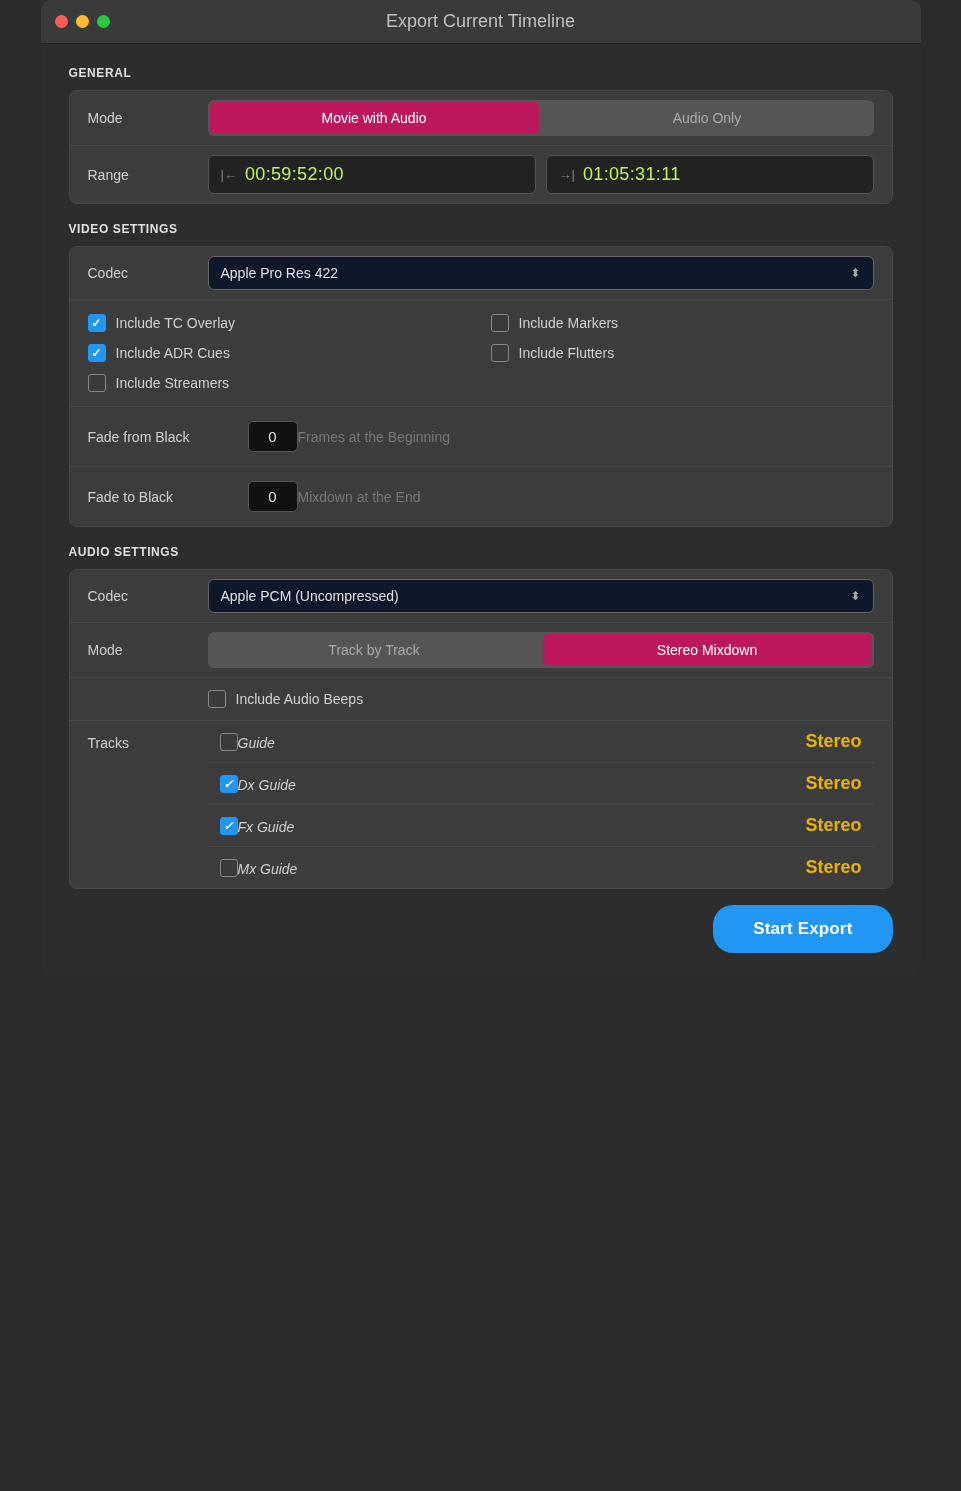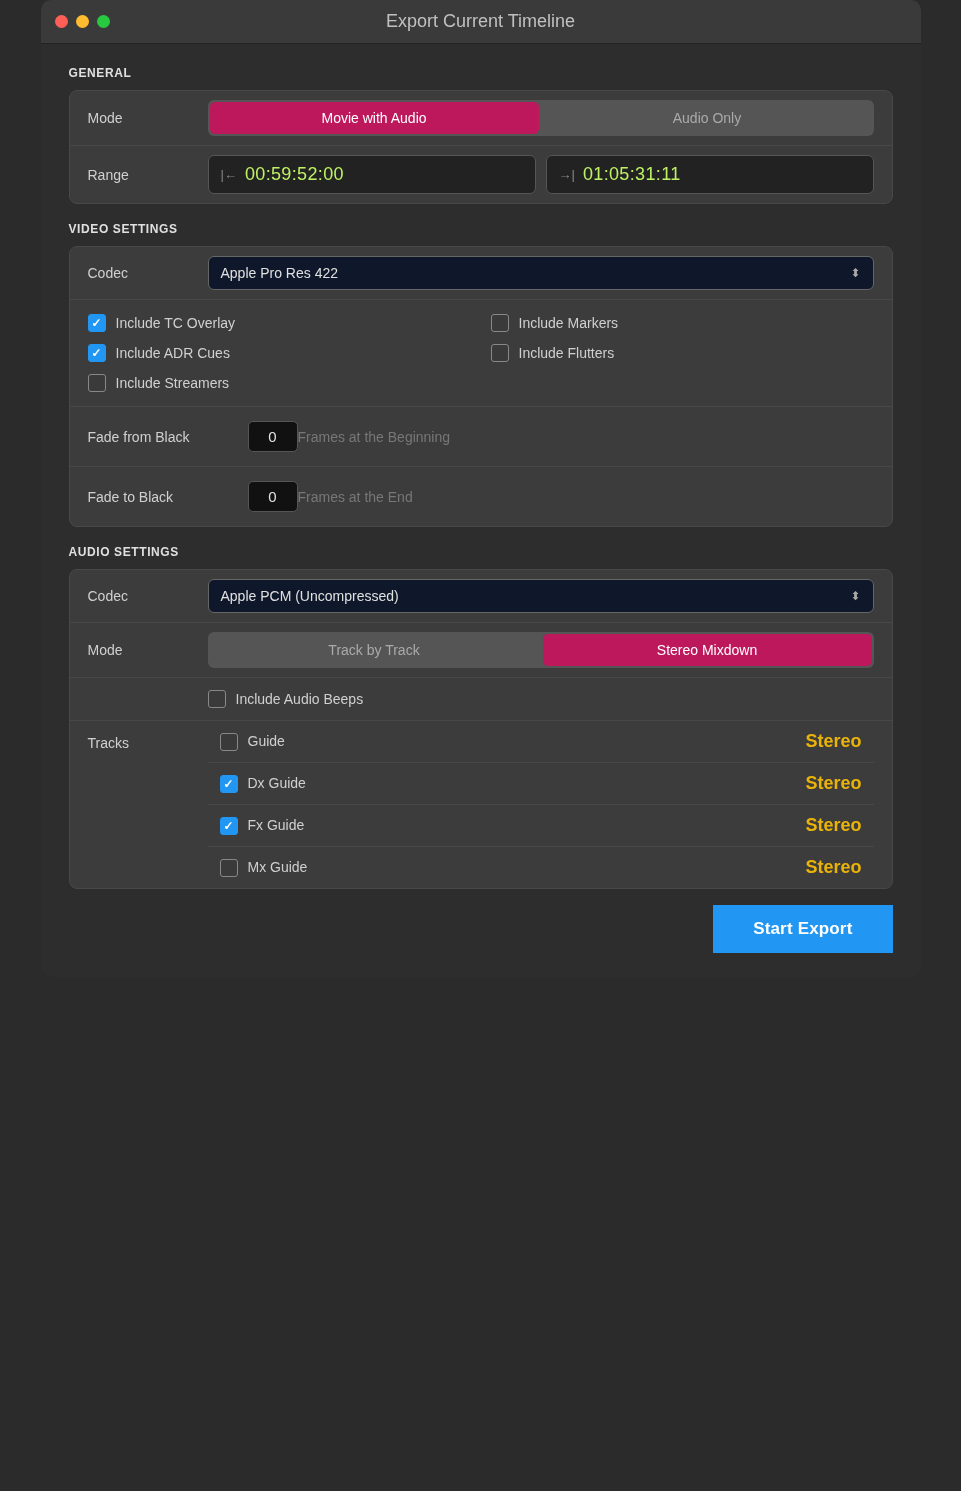--- a/index.html
+++ b/index.html
@@ -307,22 +307,22 @@
       padding: 10px 12px;
       border-bottom: 1px solid #484848;
     }
 
     .track-item:last-child {
       border-bottom: none;
     }
 
     .track-left {
       display: flex;
-      align-items: flex-start;
-      gap: 10px;
+      align-items: flex-end;
+      font-style: italic;
     }
 
     .track-name {
       font-size: 14px;
       color: #d0d0d0;
     }
 
     .track-type {
       font-size: 18px;
       color: #eab308;
@@ -333,21 +333,21 @@
     .footer {
       display: flex;
       justify-content: flex-end;
       padding: 16px 0 4px 0;
     }
 
     .start-export-btn {
       background: #2196f3;
       color: white;
       border: none;
-      border-radius: 0;
+      border-radius: 20px;
       padding: 14px 40px;
       font-size: 17px;
       font-weight: 600;
       cursor: pointer;
       letter-spacing: 0.01em;
     }
   </style>
 </head>
 <body>
 
@@ -439,21 +439,21 @@
           <span>0</span>
         </div>
         <span class="fade-desc">Frames at the Beginning</span>
       </div>
 
       <div class="fade-row">
         <span class="fade-label">Fade to Black</span>
         <div class="fade-number">
           <span>0</span>
         </div>
-        <span class="fade-desc">Frames at the End</span>
+        <span class="fade-desc">Mixdown at the End</span>
       </div>
 
     </div>
 
     <div class="section-label">AUDIO SETTINGS</div>
     <div class="panel">
 
       <div class="panel-row">
         <span class="row-label">Codec</span>
         <div class="codec-select">

